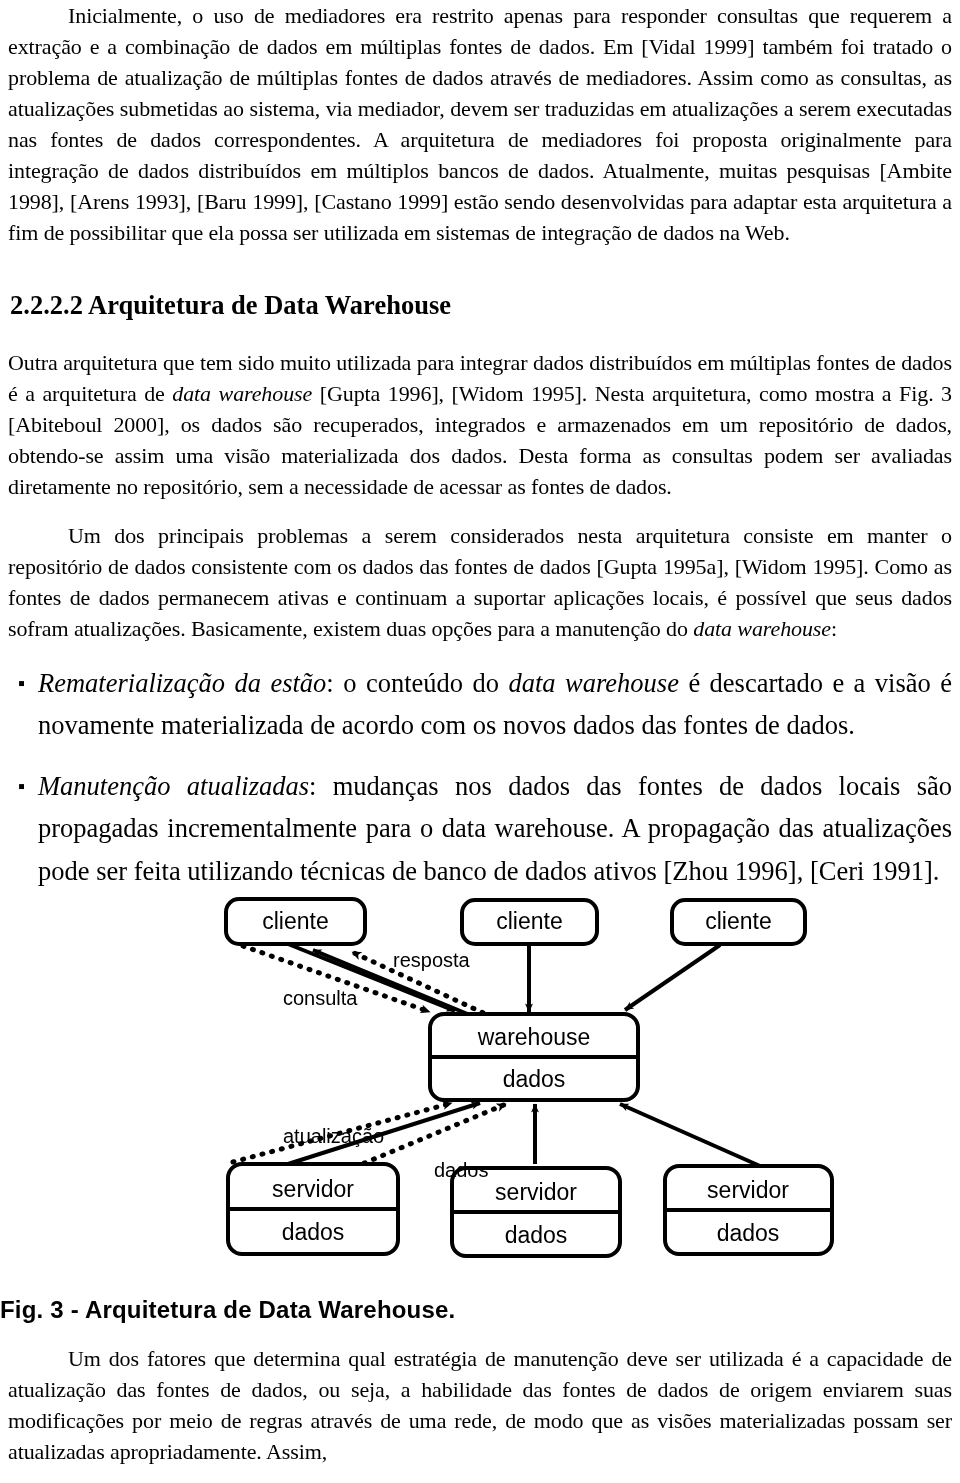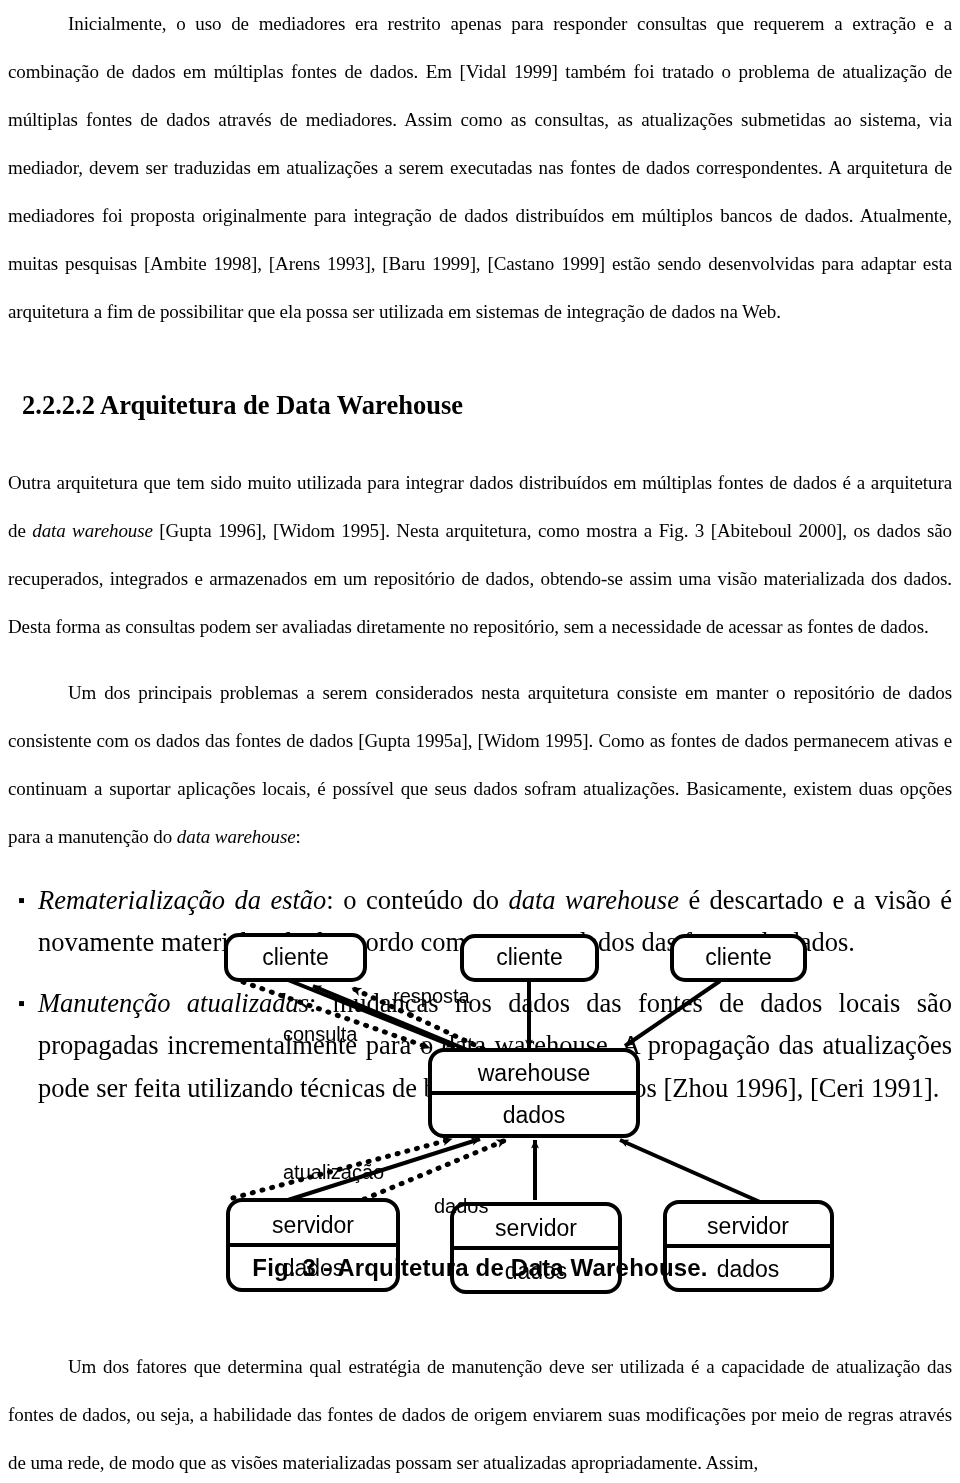--- a/index.html
+++ b/index.html
@@ -22,33 +22,33 @@
     height: 1483px;
   }
   .content {
     position: absolute;
     left: 8px;
     top: 0px;
     width: 944px;
   }
   p.body-text {
     margin: 0;
-    font-size: 19px;
-    line-height: 48px;
+    font-size: 22px;
+    line-height: 31px;
     text-align: justify;
     text-justify: inter-word;
     letter-spacing: -0.1px;
   }
   p.indent::before {
     content: "";
     display: inline-block;
     width: 60px;
   }
   h3.section-heading {
-    margin: 14px;
+    margin: 2px;
     font-size: 26.5px;
     line-height: 42.5px;
     font-weight: bold;
     text-align: left;
   }
   .gap-sm { height: 18px; }
   .gap-lg { height: 34px; }
   .bullet-row {
     display: flex;
     align-items: flex-start;
@@ -68,31 +68,30 @@
     font-size: 26.5px;
     line-height: 42.5px;
     text-align: justify;
   }
   em.it { }
 
   
   .figure {
     position: absolute;
     left: 0;
-    top: 920px;
+    top: 884px;
     width: 960px;
     height: 420px;
   }
   .figure svg { display: block; }
   .fig-caption {
     position: absolute;
     left: 0;
-    top: 1254px;
-    width: 960px;
-    text-align: center;
+    top: 1296px;
+    width: 960px;
     font-family: "Liberation Sans", sans-serif;
     font-weight: bold;
     font-size: 24px;
     letter-spacing: 0.2px;
   }
   .node-label {
     font-family: "Liberation Sans", sans-serif;
     font-size: 23px;
     fill: #000;
   }

